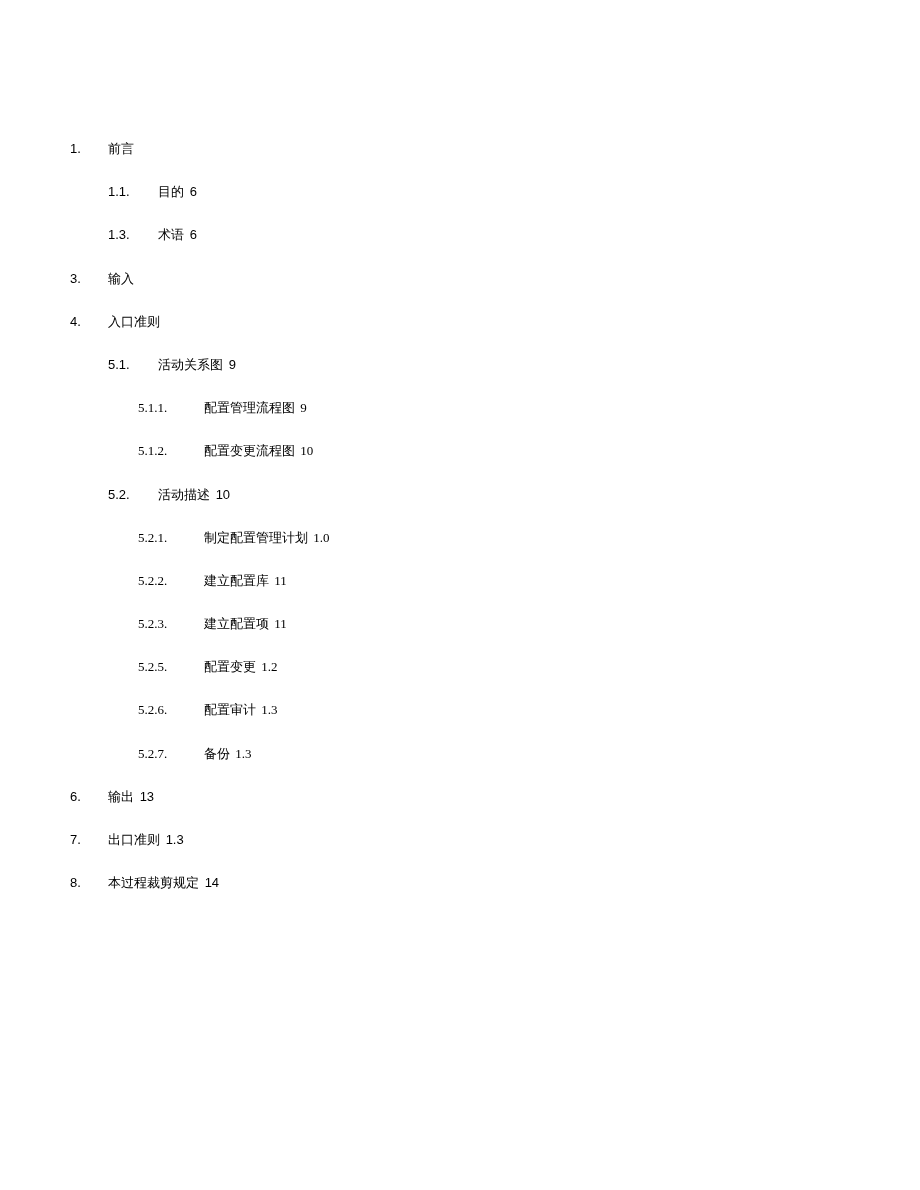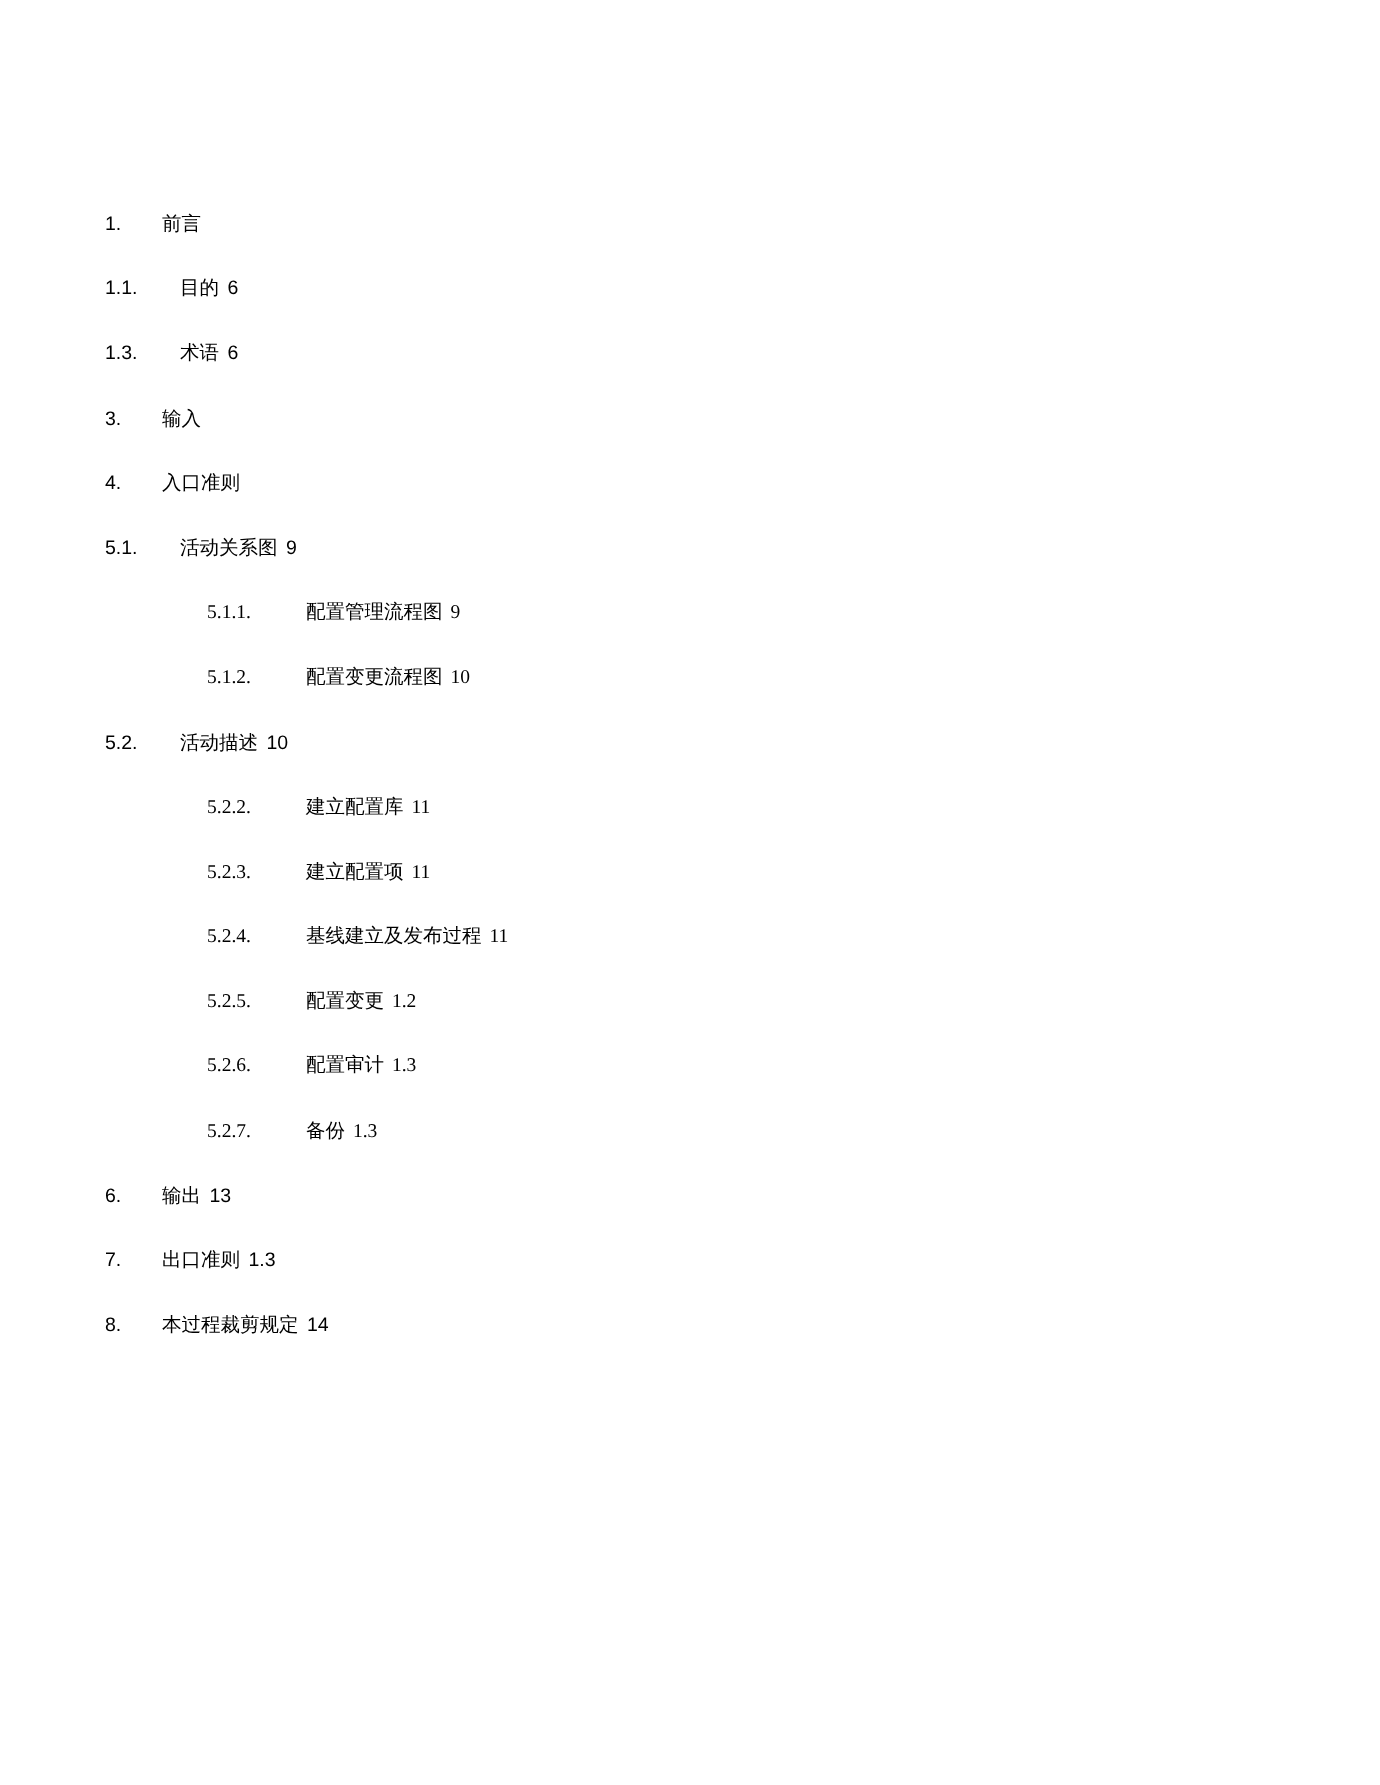--- a/index.html
+++ b/index.html
@@ -13,20 +13,21 @@
       box-sizing: border-box;
     }
     .toc-item {
       line-height: 1.4;
       margin-bottom: 25px;
     }
     .level-1 {
       margin-left: 0;
     }
     .level-2 {
+      margin-left: 38px;
     }
     .level-3 {
       margin-left: 68px;
       font-family: Liberation Serif, serif;
     }
     .num {
       display: inline-block;
       min-width: 28px;
       margin-right: 10px;
     }
@@ -50,22 +51,22 @@
 <div id="toc-container">
     <div class="toc-item level-1"><span class="num">1.</span><span class="title">前言</span></div>
     <div class="toc-item level-2"><span class="num">1.1.</span><span class="title">目的</span> <span class="page">6</span></div>
     <div class="toc-item level-2"><span class="num">1.3.</span><span class="title">术语</span> <span class="page">6</span></div>
     <div class="toc-item level-1"><span class="num">3.</span><span class="title">输入</span></div>
     <div class="toc-item level-1"><span class="num">4.</span><span class="title">入口准则</span></div>
     <div class="toc-item level-2"><span class="num">5.1.</span><span class="title">活动关系图</span> <span class="page">9</span></div>
     <div class="toc-item level-3"><span class="num">5.1.1.</span><span class="title">配置管理流程图</span> <span class="page">9</span></div>
     <div class="toc-item level-3"><span class="num">5.1.2.</span><span class="title">配置变更流程图</span> <span class="page">10</span></div>
     <div class="toc-item level-2"><span class="num">5.2.</span><span class="title">活动描述</span> <span class="page">10</span></div>
+    <div class="toc-item level-3"><span class="num">5.2.1.</span><span class="title">制定配置管理计划</span> <span class="page">1.0</span></div>
     <div class="toc-item level-3"><span class="num">5.2.2.</span><span class="title">建立配置库</span> <span class="page">11</span></div>
     <div class="toc-item level-3"><span class="num">5.2.3.</span><span class="title">建立配置项</span> <span class="page">11</span></div>
-    <div class="toc-item level-3"><span class="num">5.2.4.</span><span class="title">基线建立及发布过程</span> <span class="page">11</span></div>
     <div class="toc-item level-3"><span class="num">5.2.5.</span><span class="title">配置变更</span> <span class="page">1.2</span></div>
     <div class="toc-item level-3"><span class="num">5.2.6.</span><span class="title">配置审计</span> <span class="page">1.3</span></div>
     <div class="toc-item level-3"><span class="num">5.2.7.</span><span class="title">备份</span> <span class="page">1.3</span></div>
     <div class="toc-item level-1"><span class="num">6.</span><span class="title">输出</span> <span class="page">13</span></div>
     <div class="toc-item level-1"><span class="num">7.</span><span class="title">出口准则</span> <span class="page">1.3</span></div>
     <div class="toc-item level-1"><span class="num">8.</span><span class="title">本过程裁剪规定</span> <span class="page">14</span></div>
   </div>
 
 </body></html>

